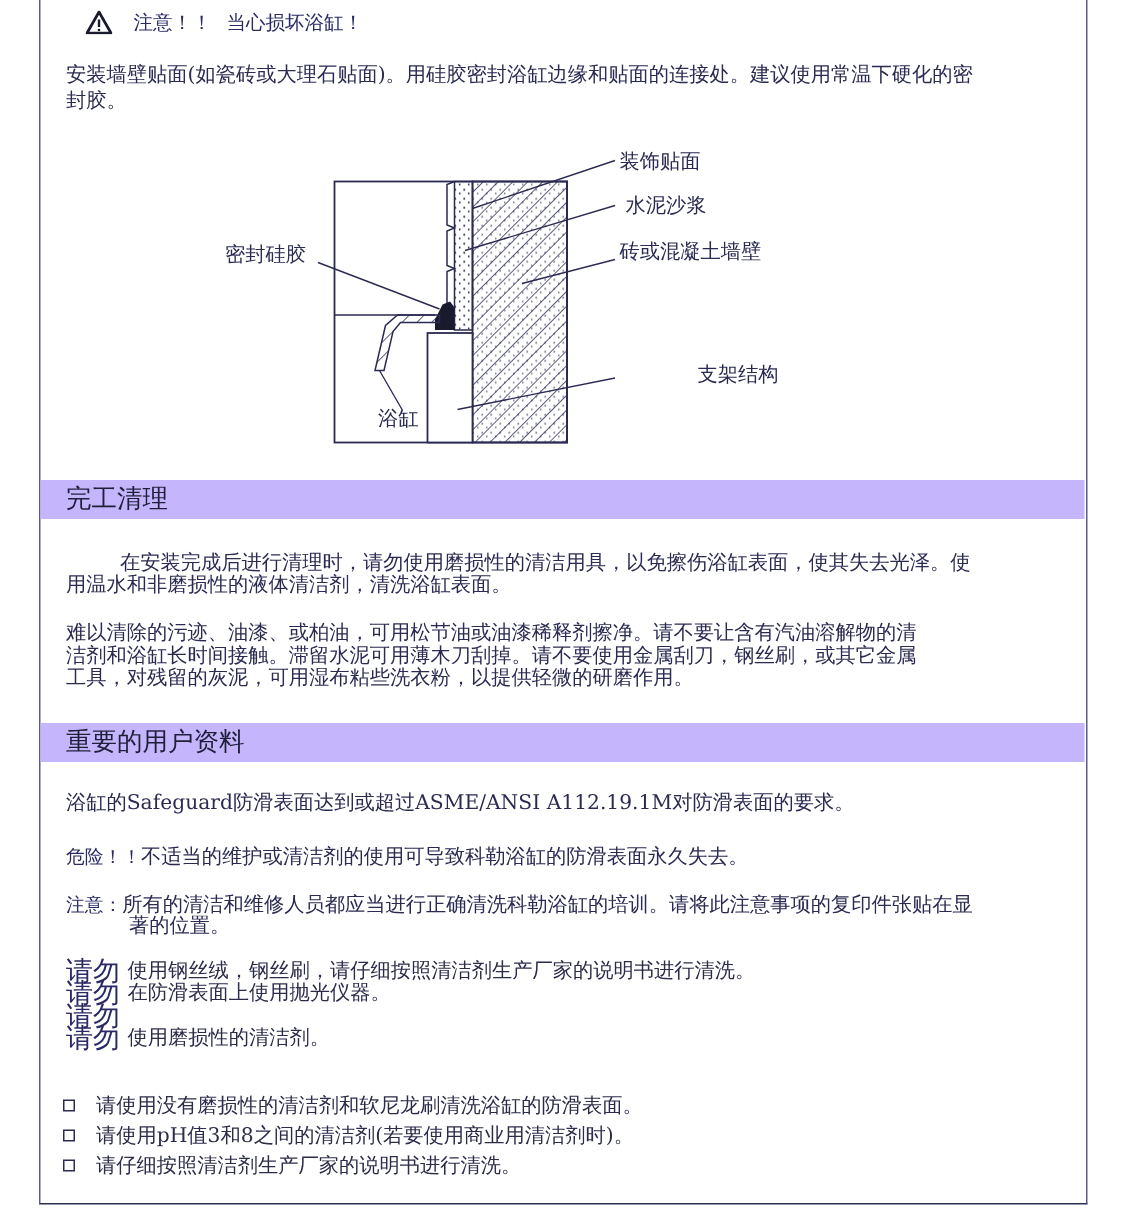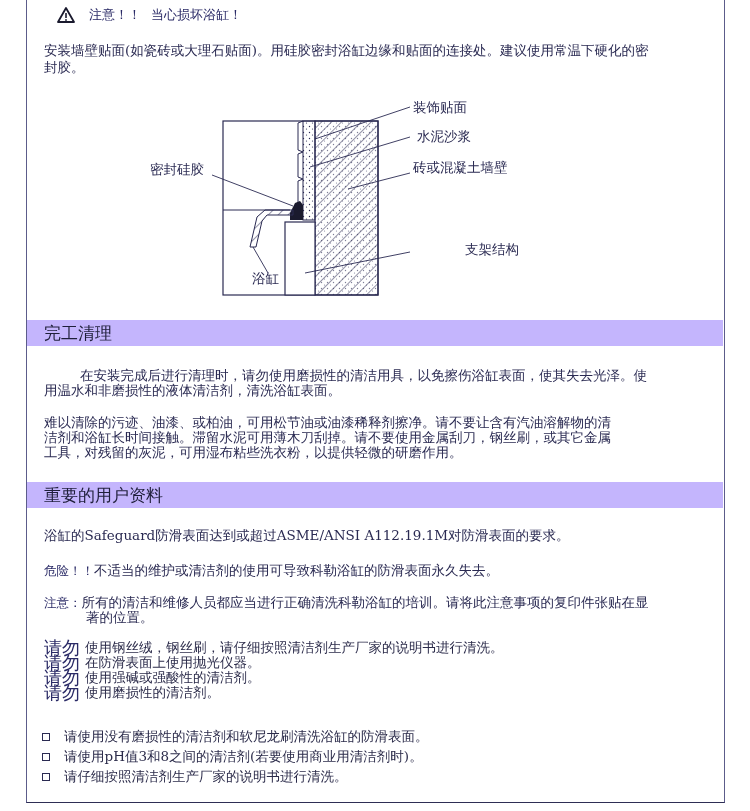--- a/index.html
+++ b/index.html
@@ -104,21 +104,20 @@
 <div class="dont-row" style="top:640px;">
   <span class="bold">请勿</span>
   <span>使用钢丝绒，钢丝刷，请仔细按照清洁剂生产厂家的说明书进行清洗。</span>
 </div>
 <div class="dont-row" style="top:655px;">
   <span class="bold">请勿</span>
   <span>在防滑表面上使用抛光仪器。</span>
 </div>
 <div class="dont-row" style="top:670px;">
   <span class="bold">请勿</span>
-  <span>使用强碱或强酸性的清洁剂。</span>
 </div>
 <div class="dont-row" style="top:685px;">
   <span class="bold">请勿</span>
   <span>使用磨损性的清洁剂。</span>
 </div>
 
 <div class="bullet-row" style="top:728px;">
   <span class="bullet"></span>
   <span>请使用没有磨损性的清洁剂和软尼龙刷清洗浴缸的防滑表面。</span>
 </div>

